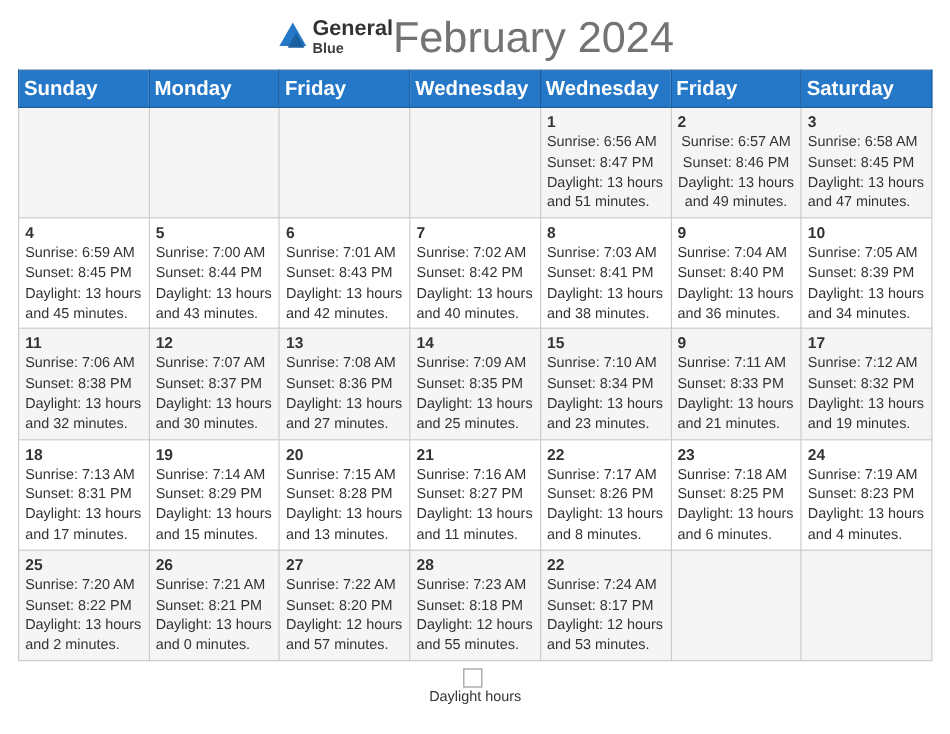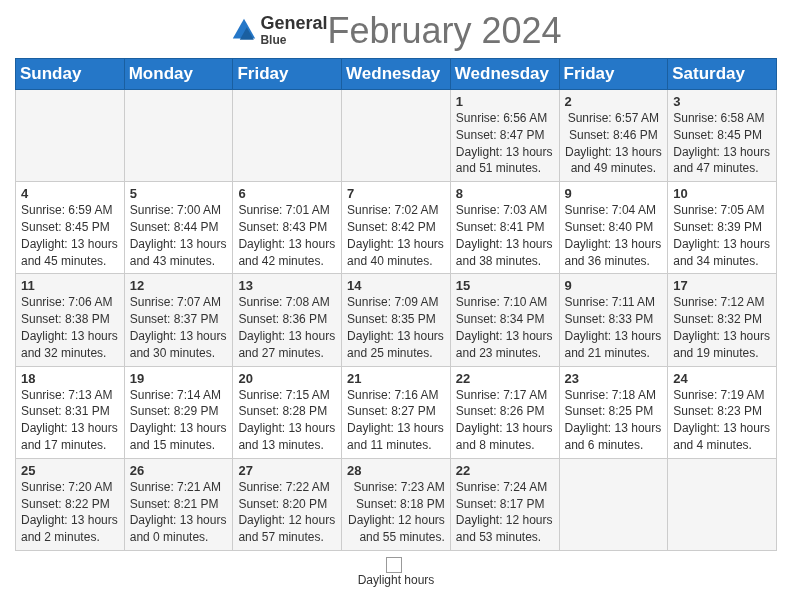--- a/index.html
+++ b/index.html
@@ -348,21 +348,21 @@
           </td>
           <td>
             <span class="day-num">27</span>
             <div class="day-info" style="white-space: pre-line;">Sunrise: 7:22 AM
 Sunset: 8:20 PM
 Daylight: 12 hours
 and 57 minutes.</div>
           </td>
           <td>
             <span class="day-num">28</span>
-            <div class="day-info" style="white-space: pre-line; text-align: right;">Sunrise: 7:23 AM
+            <div class="day-info" style="white-space: pre-line;">Sunrise: 7:23 AM
 Sunset: 8:18 PM
 Daylight: 12 hours
 and 55 minutes.</div>
           </td>
           <td>
             <span class="day-num">22</span>
             <div class="day-info" style="white-space: pre-line;">Sunrise: 7:24 AM
 Sunset: 8:17 PM
 Daylight: 12 hours
 and 53 minutes.</div>

